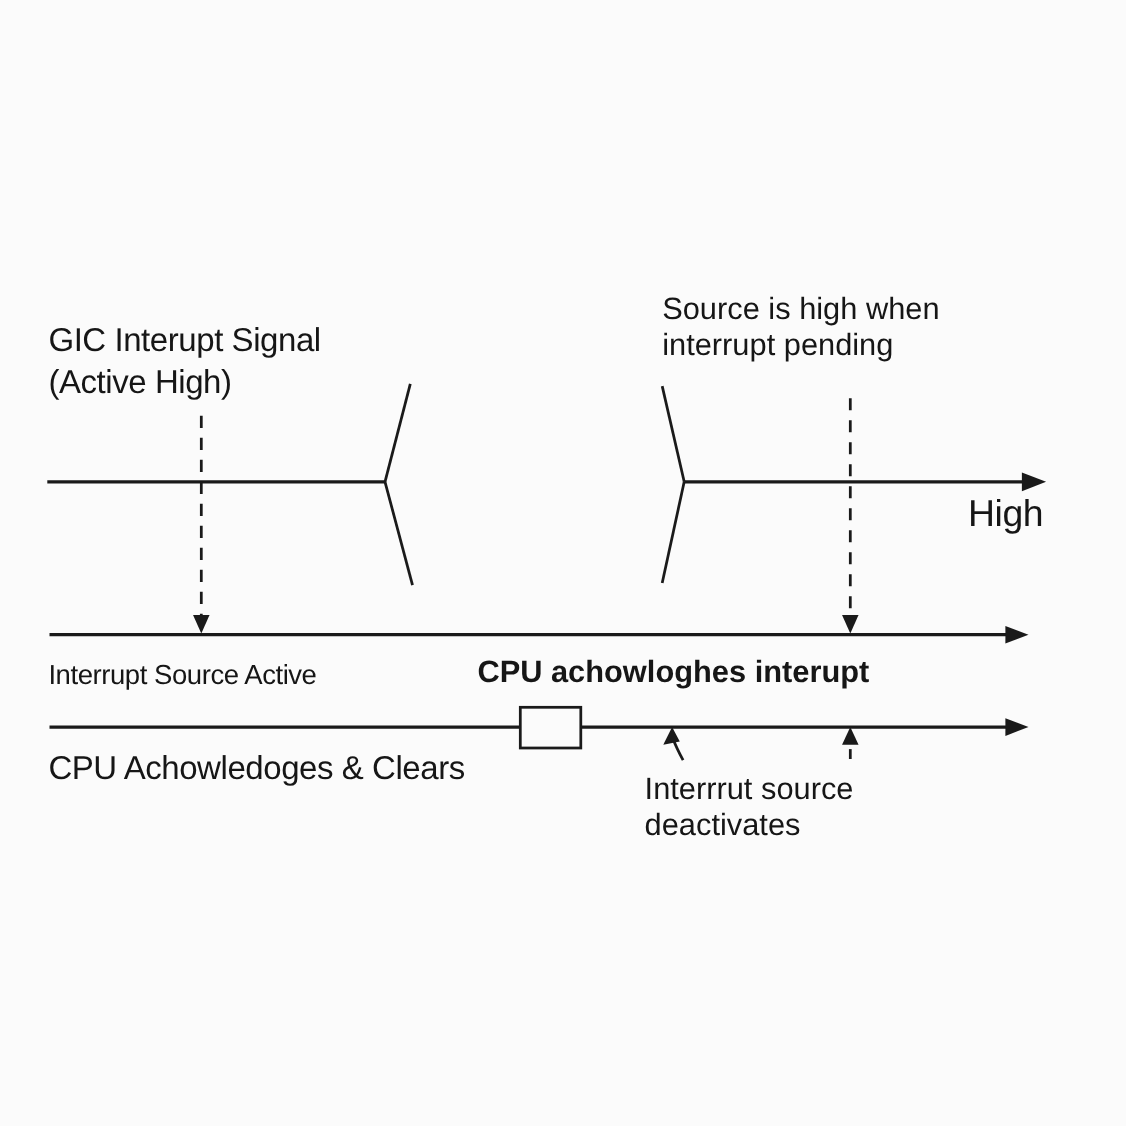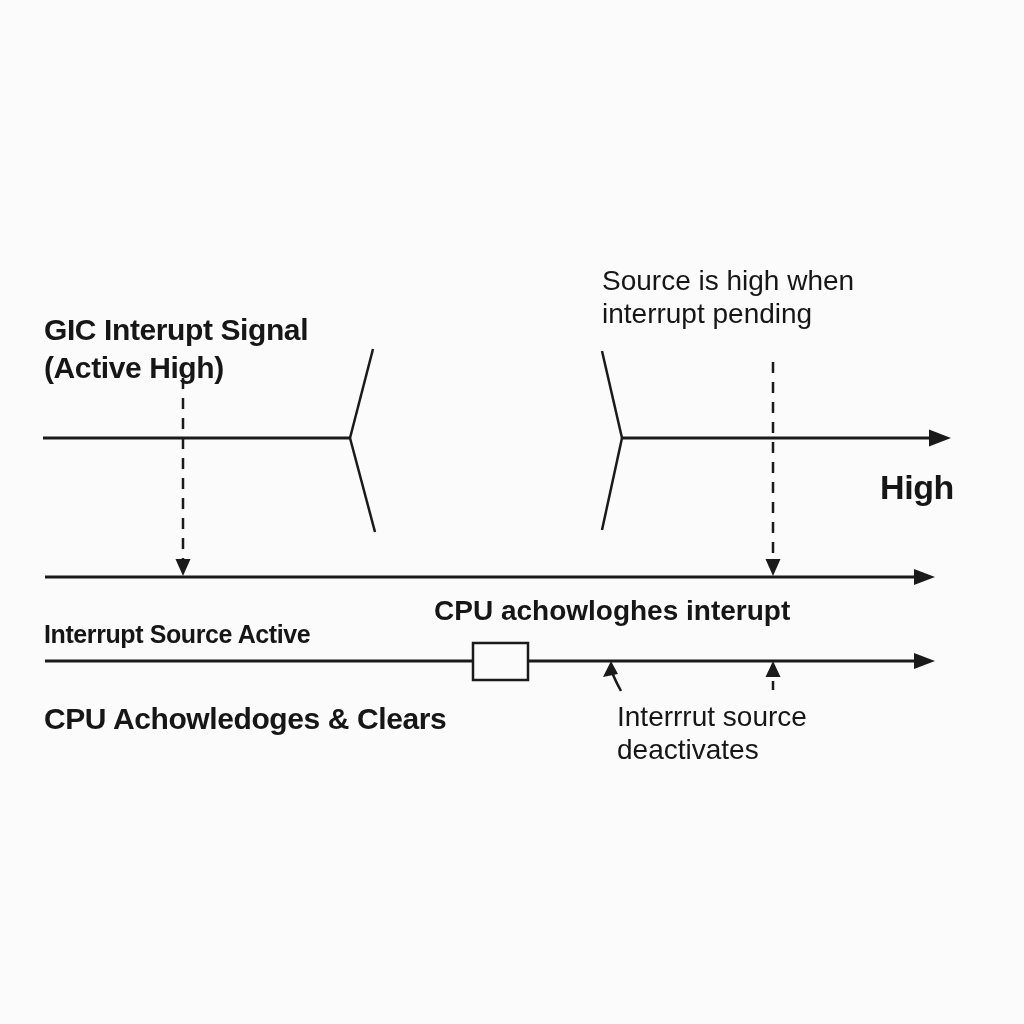--- a/index.html
+++ b/index.html
@@ -22,23 +22,22 @@
     top: 0;
     width: 1024px;
     height: 1024px;
   }
   .lbl {
     position: absolute;
     white-space: pre-line;
     color: #161616;
   }
   .lbl-bold {
-    font-weight: 700;
+    font-weight: 400;
     letter-spacing: -0.4px;
-    margin-top: 20px;
   }
   .lbl-title {
     left: 44px;
     top: 291px;
     font-size: 30px;
     line-height: 38px;
   }
   .lbl-pending {
     left: 602px;
     top: 264px;
@@ -64,21 +63,21 @@
     line-height: 33px;
     font-weight: bold;
   }
   .lbl-cac {
     left: 44px;
     top: 681px;
     font-size: 30px;
     line-height: 36px;
   }
   .lbl-deact {
-    left: 617px;
+    left: 586px;
     top: 700px;
     font-size: 28px;
     line-height: 33px;
   }
 </style>
 </head>
 <body>
 
 <div class="canvas">
 

